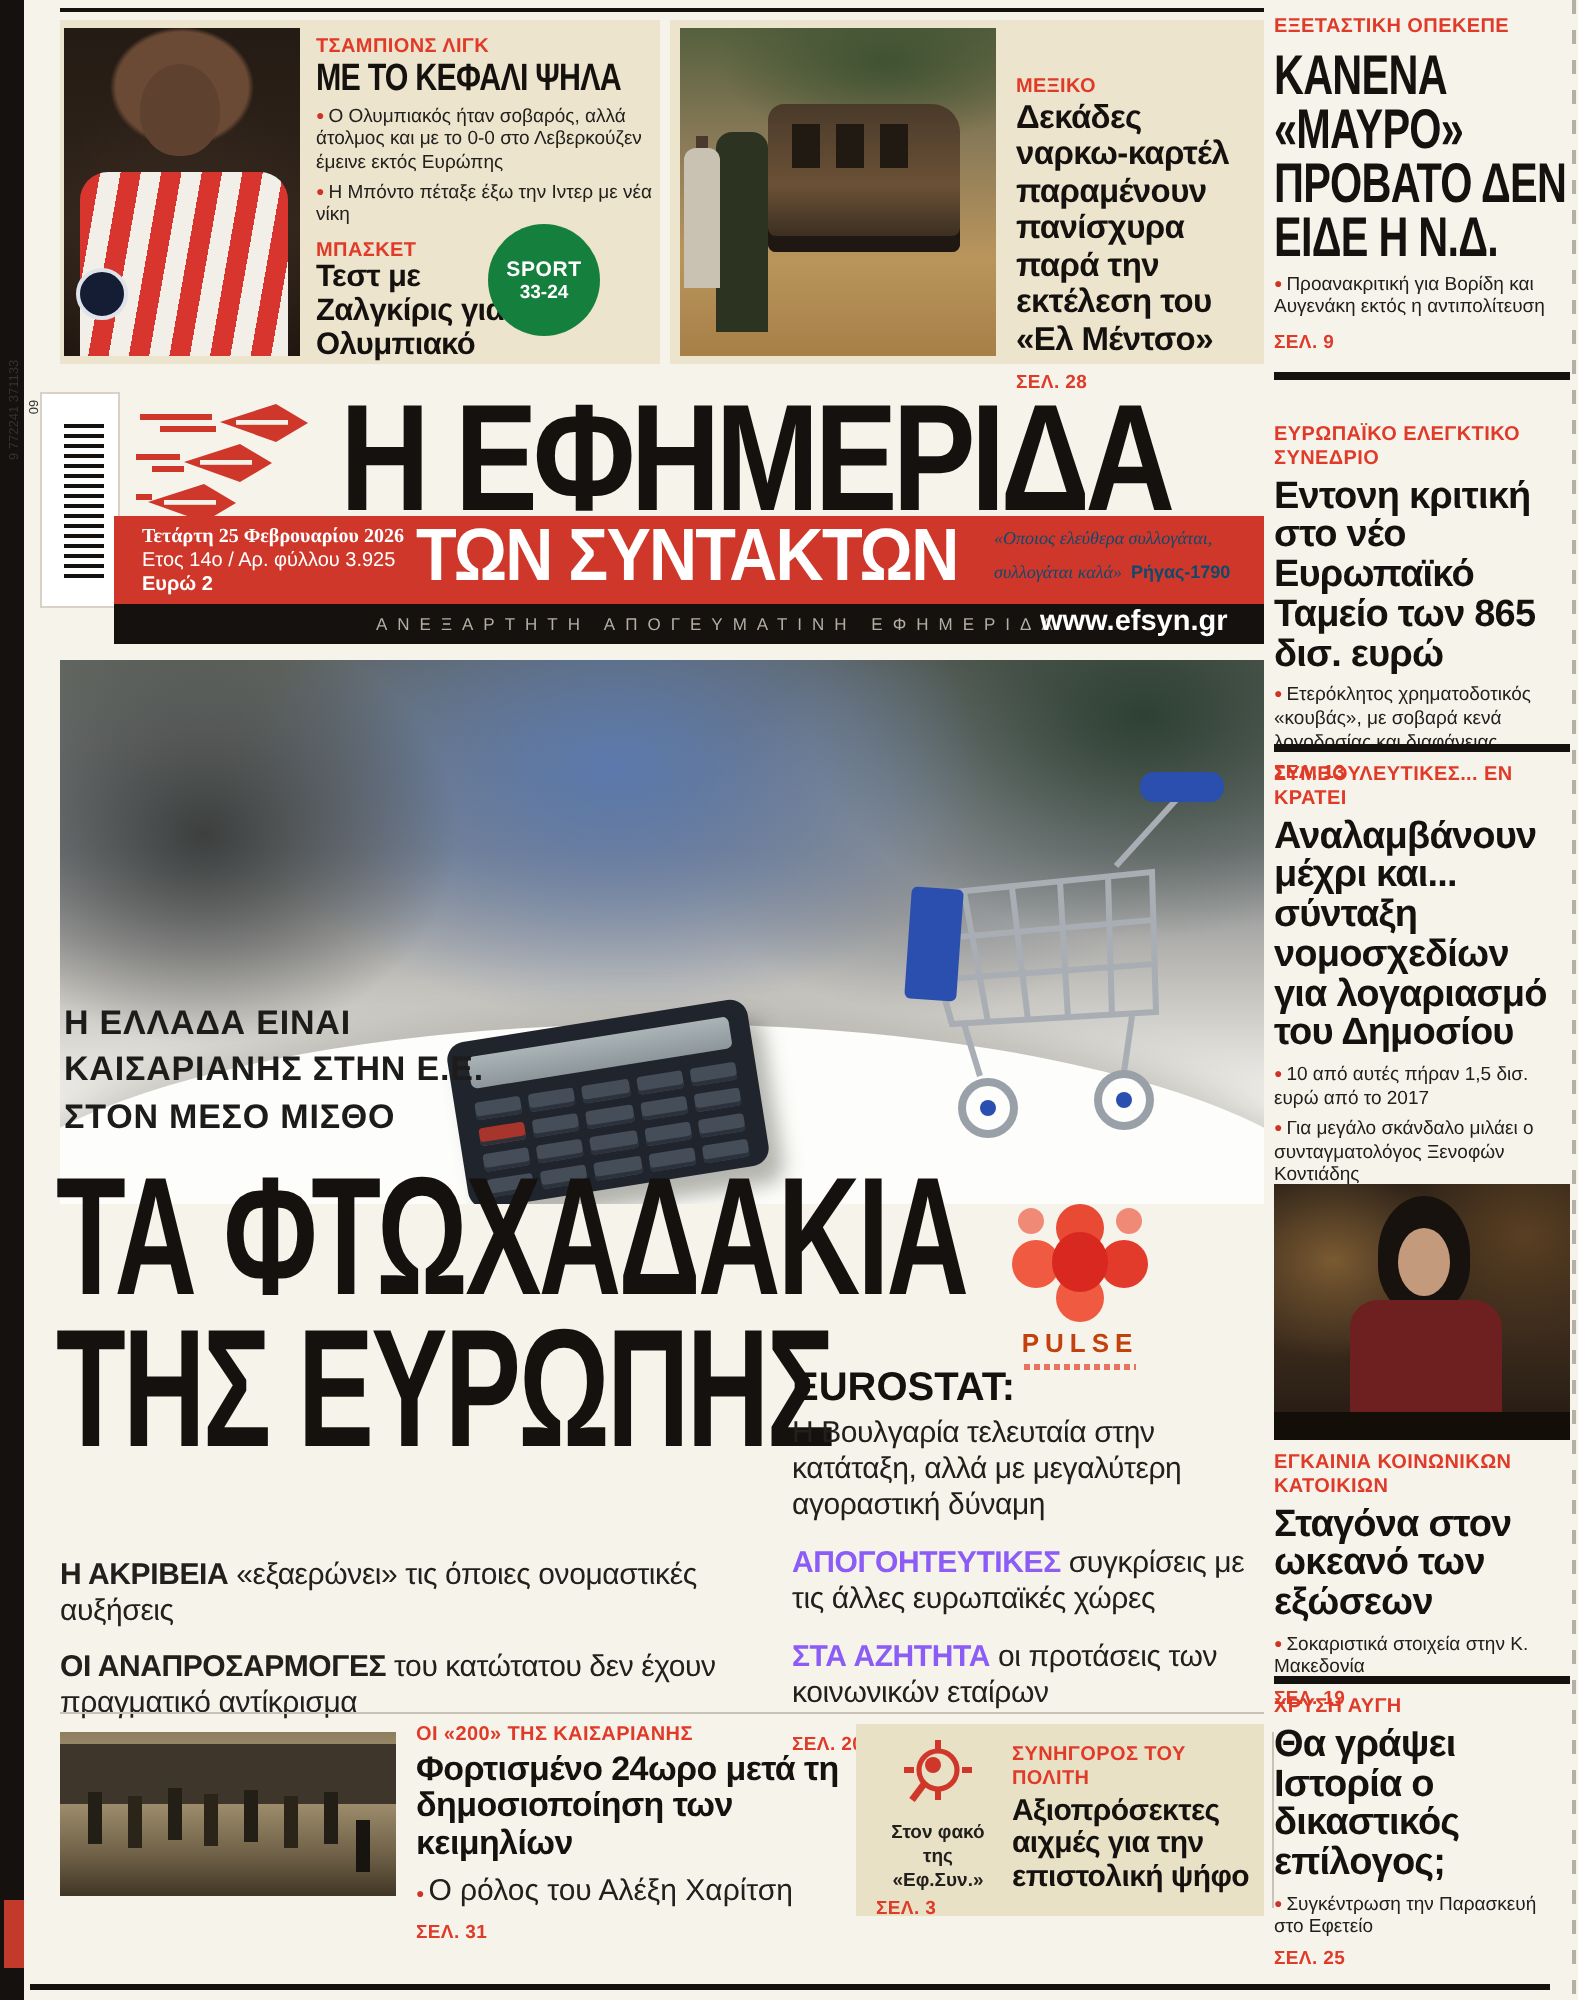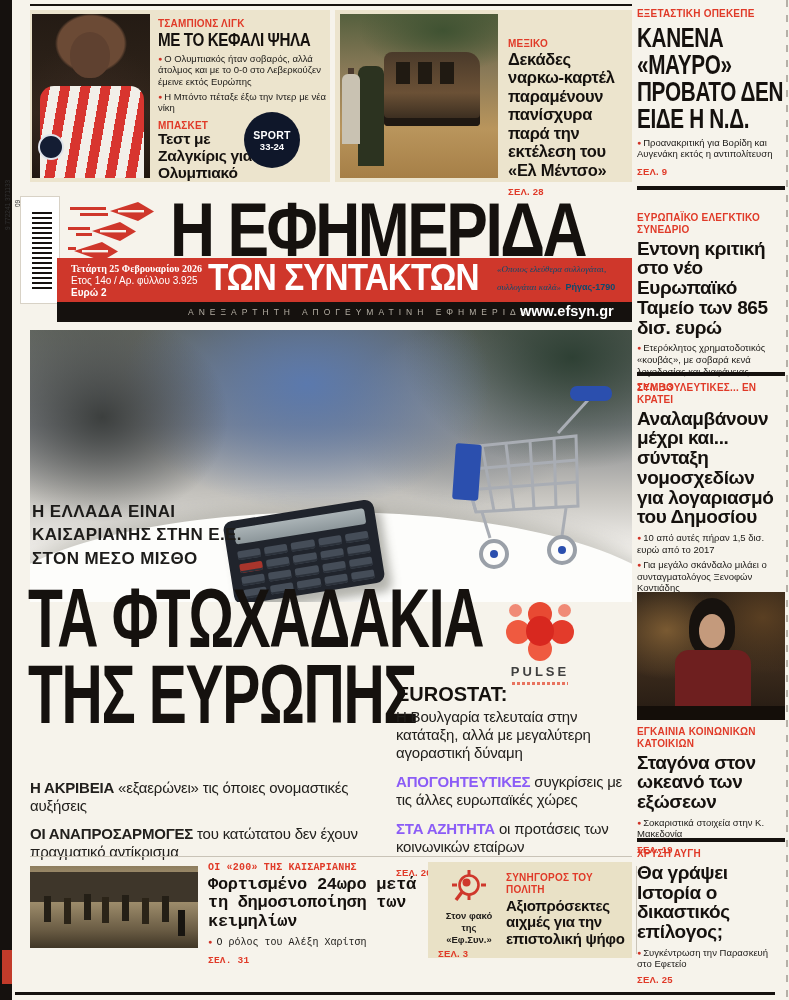--- a/index.html
+++ b/index.html
@@ -29,21 +29,21 @@
     radial-gradient(60px 50px at 50% 18%,#6b4a35 0%,#6b4a35 55%,rgba(0,0,0,0) 60%),
     radial-gradient(120px 150px at 50% 80%,#3a2a22 0%,rgba(0,0,0,0) 70%),
     linear-gradient(180deg,#241b14 0%,#31251b 60%,#171009 100%);overflow:hidden;}
   #sport-photo .jersey{position:absolute;left:8px;top:72px;width:104px;height:94px;border-radius:14px 14px 0 0;
     background:repeating-linear-gradient(100deg,#d8352f 0 10px,#f2efe9 10px 20px);}
   #sport-photo .head{position:absolute;left:38px;top:18px;width:40px;height:46px;border-radius:50% 50% 46% 46%;background:#5f4130;}
   #sport-photo .badge{position:absolute;left:6px;top:120px;width:22px;height:22px;border-radius:50%;background:#141d33;border:2px solid #dfe3ea;}
   #sport-text{left:158px;top:18px;width:168px;}
   #sport-headline{font-size:19px;font-weight:bold;letter-spacing:-.5px;color:#15110e;width:215px;transform:scaleX(.8);line-height:1;}
   #basket-headline{font-size:15.5px;font-weight:bold;line-height:1.08;color:#15110e;width:118px;letter-spacing:-.3px;}
-  #sport-badge{position:absolute;left:244px;top:112px;width:56px;height:56px;border-radius:50%;background:#0f172a;color:#fff;
+  #sport-badge{position:absolute;left:244px;top:112px;width:56px;height:56px;border-radius:50%;background:#15803d;color:#fff;
     display:flex;flex-direction:column;align-items:center;justify-content:center;}
   #sport-badge .l1{font-size:10.5px;font-weight:bold;letter-spacing:.3px;}
   #sport-badge .l2{font-size:9.5px;font-weight:bold;}
   #mexico-card{left:335px;top:10px;width:297px;height:172px;}
   #mexico-photo{left:340px;top:14px;width:158px;height:164px;overflow:hidden;background:
     radial-gradient(120px 60px at 65% 10%,#3f5232 0%,rgba(0,0,0,0) 70%),
     linear-gradient(180deg,#55603e 0%,#8a7a58 35%,#b9955c 70%,#a67f47 100%);}
   #mexico-photo .bus{position:absolute;left:44px;top:38px;width:96px;height:74px;border-radius:8px 14px 4px 4px;
     background:linear-gradient(180deg,#4a3a2a 0%,#6b5136 55%,#2e241a 100%);box-shadow:inset 0 -8px 0 #1f1812;}
   #mexico-photo .bus i{position:absolute;top:10px;width:14px;height:22px;background:#201a12;display:block;}
@@ -82,21 +82,21 @@
   #calc .keys{display:grid;grid-template-columns:repeat(5,1fr);gap:4px;}
   #calc .keys i{display:block;height:9px;background:#454d58;border-radius:2px;box-shadow:inset 0 -2px 0 #2c323b;}
   #calc .keys i.red{background:#a8352c;}
   #eyebrow{left:32px;top:500px;font-size:17px;font-weight:600;letter-spacing:.4px;line-height:1.38;color:#1d1c1a;}
   
   #big-headline{left:28px;top:580px;width:900px;font-size:84px;font-weight:bold;letter-spacing:-2px;line-height:76px;color:#15110e;transform:scaleX(.68);}
   
   #pulse{left:503px;top:604px;width:74px;text-align:center;}
   #pulse .art{position:relative;width:66px;height:58px;margin:0 auto;}
   #pulse .art i{position:absolute;border-radius:50%;display:block;}
-  #pulse .label{color:#404040;font-size:13px;font-weight:bold;letter-spacing:3px;margin-top:2px;text-align:center;}
+  #pulse .label{color:#c2410c;font-size:13px;font-weight:bold;letter-spacing:3px;margin-top:2px;text-align:center;}
   #pulse .tiny{height:3px;width:56px;margin:3px auto 0;background:repeating-linear-gradient(90deg,#e8735f 0 3px,transparent 3px 5px);}
   
   #main-col{left:396px;top:683px;width:236px;}
   #main-col .lead-label{font-size:20px;font-weight:bold;color:#15110e;}
   #main-col p{margin:2px 0 11px;font-size:15px;line-height:1.2;color:#22201d;letter-spacing:-.2px;}
   #main-col p b{color:#8b5cf6;}
   
   #deck{left:30px;top:779px;width:362px;}
   #deck p{margin:0 0 9px;font-size:15px;line-height:1.22;color:#22201d;letter-spacing:-.2px;}
   
@@ -113,21 +113,21 @@
   #sb-photo .hair{position:absolute;left:52px;top:6px;width:46px;height:58px;border-radius:50% 50% 40% 40%;background:#17120e;}
   #sb-photo .face{position:absolute;left:62px;top:22px;width:26px;height:34px;border-radius:50%;background:#c49a7c;}
   #sb-photo .blazer{position:absolute;left:38px;top:58px;width:76px;height:70px;border-radius:14px 14px 0 0;background:#6e1f1f;}
   #sb-photo .bench{position:absolute;left:0;bottom:0;width:100%;height:14px;background:#140e09;}
   
   #bottom-rule{left:30px;top:856px;width:602px;height:1px;background:#c9c3b7;}
   #bl-photo{left:30px;top:866px;width:168px;height:82px;overflow:hidden;background:linear-gradient(180deg,#8d7d5e 0%,#b5a37e 28%,#6a5c44 78%,#403626 100%);}
   #bl-photo .wall{position:absolute;left:0;top:6px;width:100%;height:30px;background:#3e362a;}
   #bl-photo .figs{position:absolute;left:14px;top:30px;width:7px;height:26px;background:#241f16;
     box-shadow:20px 2px 0 #2b2418,40px -2px 0 #241f16,58px 1px 0 #2b2418,78px -1px 0 #241f16,98px 2px 0 #2b2418,118px 0 0 #241f16,134px 14px 0 #181510;}
-  #bl-text{left:208px;top:862px;width:214px;font-family:Liberation Mono, monospace;}
+  #bl-text{left:208px;top:862px;width:214px;}
   #bl-head{font-size:17px;font-weight:bold;line-height:1.1;letter-spacing:-.3px;color:#15110e;margin-top:2px;}
   #bm-box{left:428px;top:862px;width:204px;height:96px;background:#e9e1c6;}
   #bm-lens{position:absolute;left:10px;top:8px;width:62px;text-align:center;}
   #bm-lens .cap{font-size:9.5px;font-weight:bold;line-height:1.25;color:#22201d;margin-top:2px;}
   #bm-lens .pageref{display:block;text-align:left;margin-top:2px;}
   #bm-text{position:absolute;left:78px;top:10px;width:120px;}
   #bm-head{font-size:15px;font-weight:bold;line-height:1.12;letter-spacing:-.3px;color:#15110e;margin-top:2px;}
   #bm-vrule{left:636px;top:866px;width:1px;height:88px;background:#c9c3b7;}
 </style>
 </head>
@@ -368,21 +368,21 @@
 
 <div id="bottom-rule" class="abs"></div>
 
 <div id="bl-photo" class="abs">
   <span class="wall"></span>
   <span class="figs"></span>
 </div>
 <div id="bl-text" class="abs">
   <div class="kicker">ΟΙ «200» ΤΗΣ ΚΑΙΣΑΡΙΑΝΗΣ</div>
   <div id="bl-head">Φορτισμένο 24ωρο μετά τη δημοσιοποίηση των κειμηλίων</div>
-  <div class="bullet" style="font-size:10px;margin-top:5px;">Ο ρόλος του Αλέξη Χαρίτση</div>
+  <div class="bullet" style="font-size:15px;margin-top:5px;">Ο ρόλος του Αλέξη Χαρίτση</div>
   <div class="pageref" style="margin-top:6px;">ΣΕΛ. 31</div>
 </div>
 
 <div id="bm-box" class="abs">
   <div id="bm-lens">
     <svg width="34" height="34" viewBox="0 0 34 34">
       <g fill="#cf372b">
         <rect x="15.5" y="0" width="3" height="5"></rect>
           <rect x="15.5" y="25" width="3" height="5"></rect>
         <rect x="29" y="13.5" width="5" height="3"></rect>

